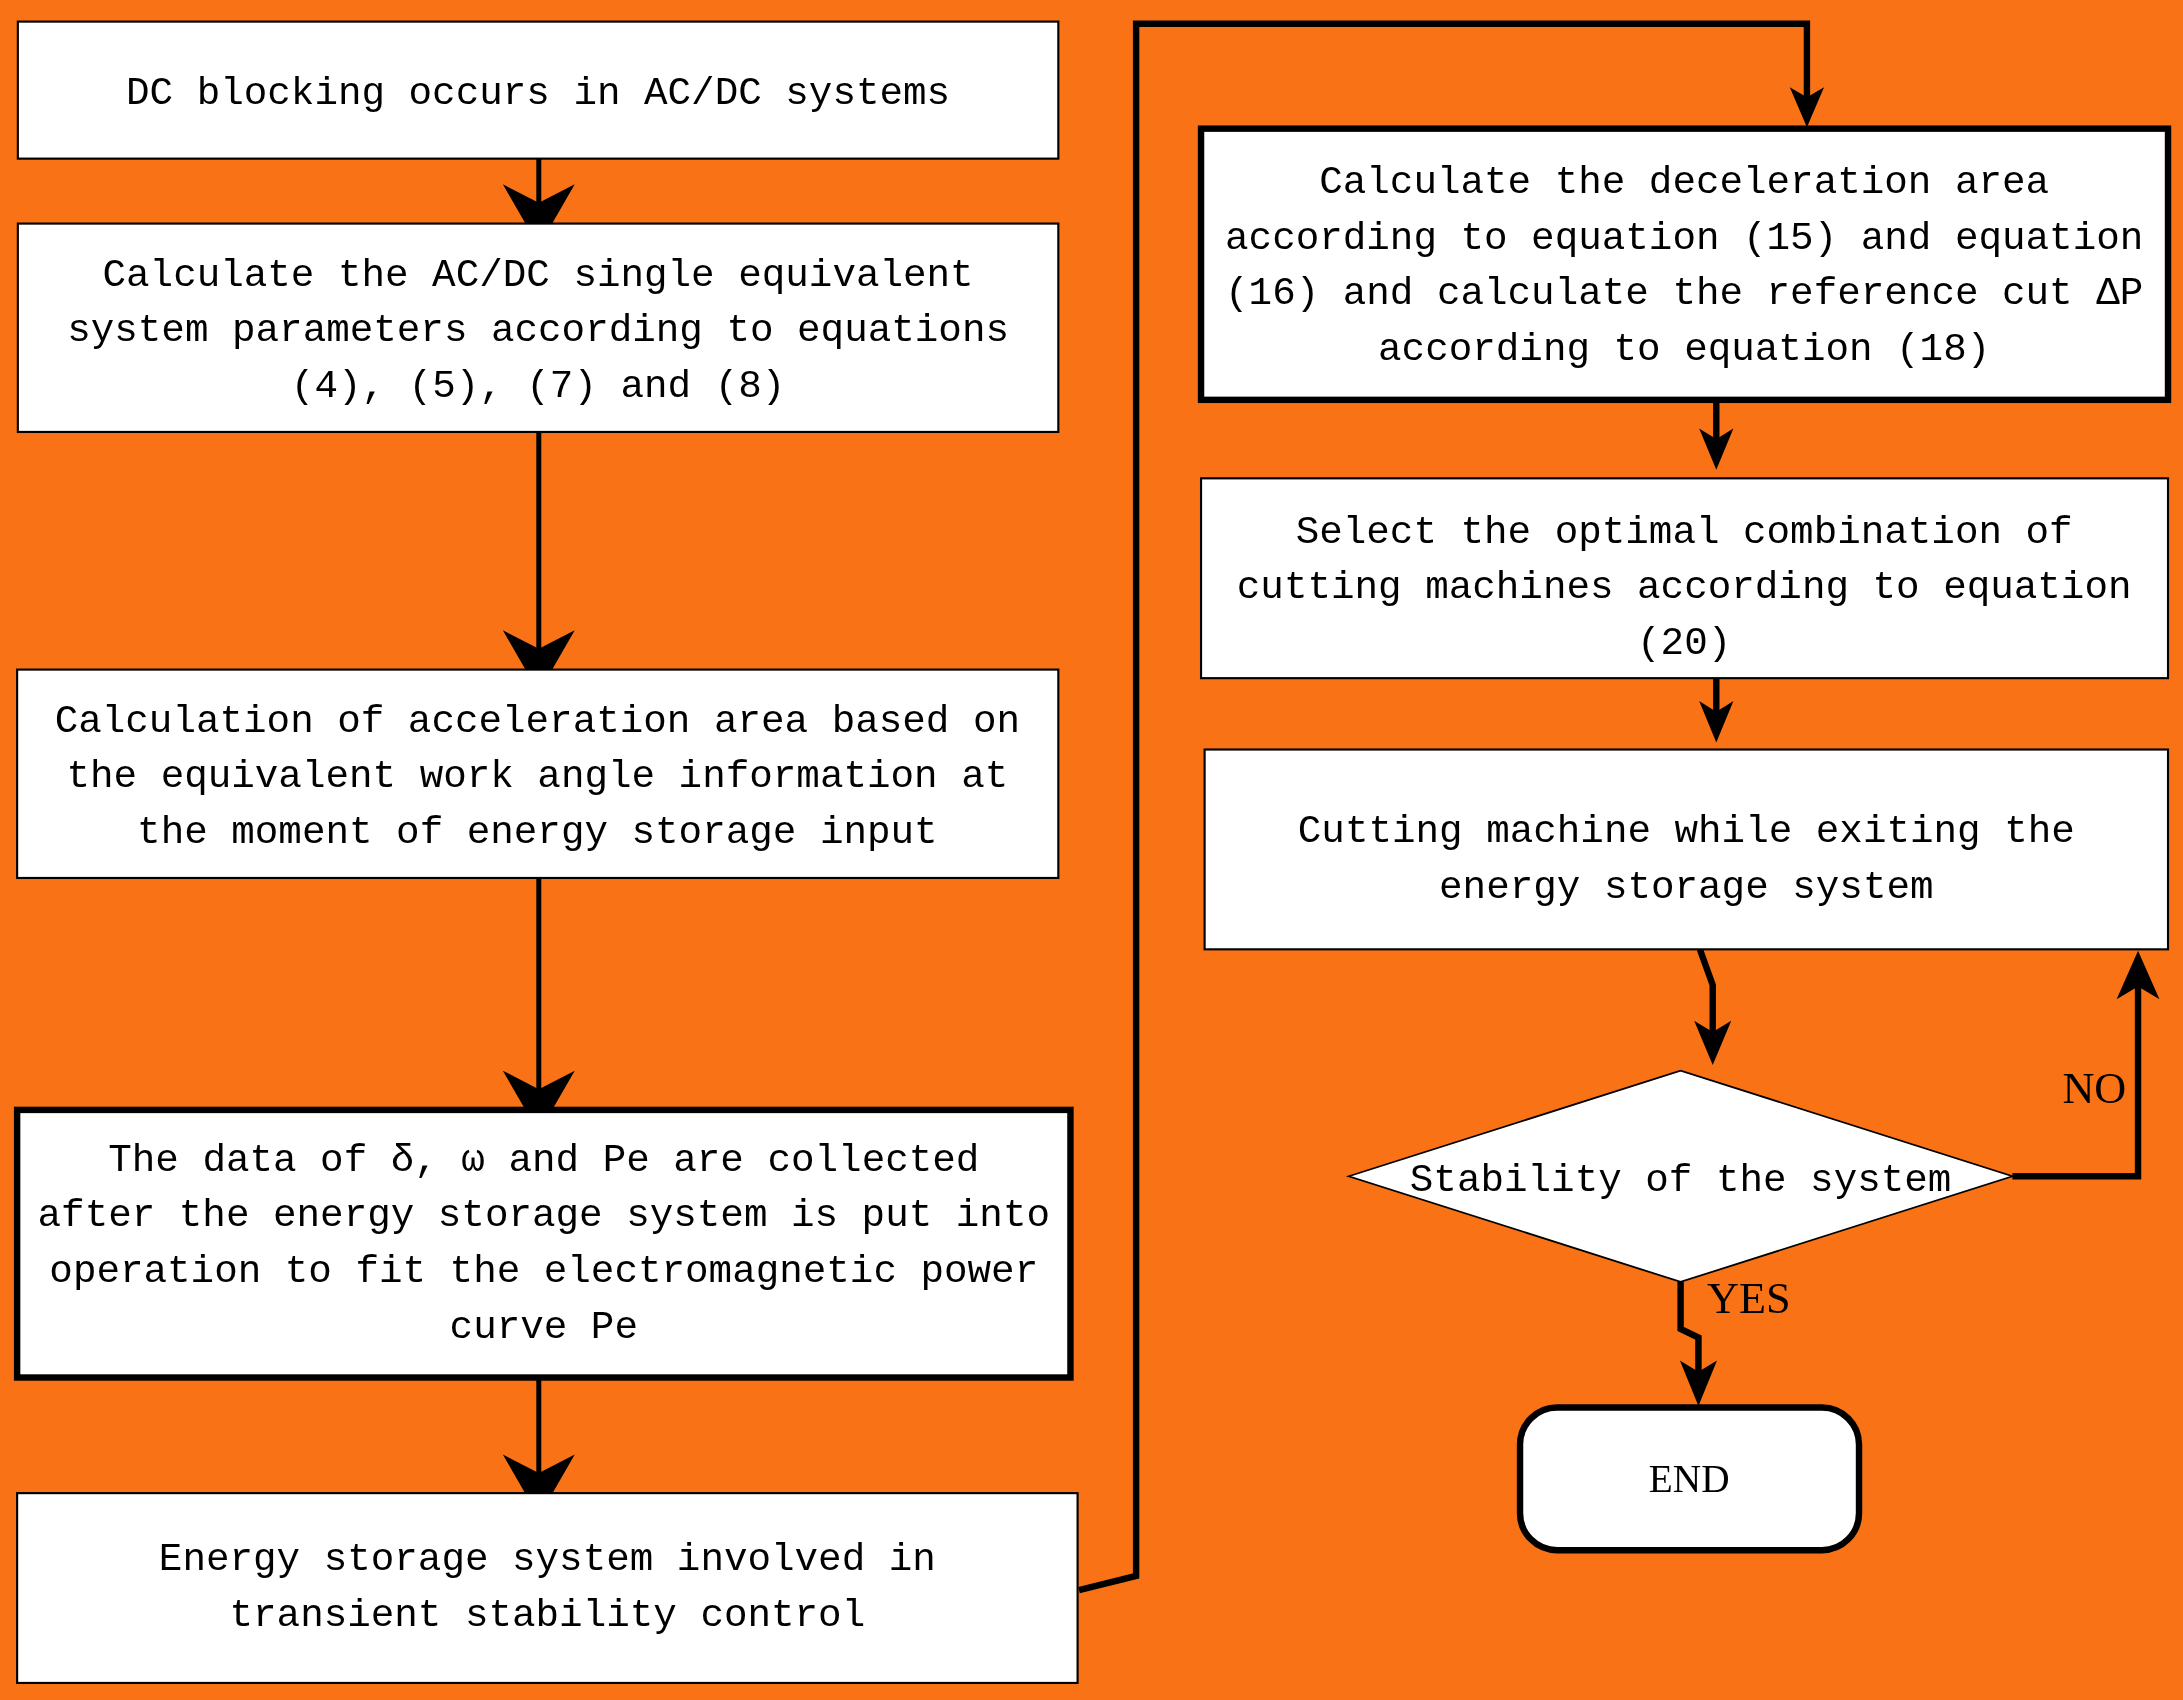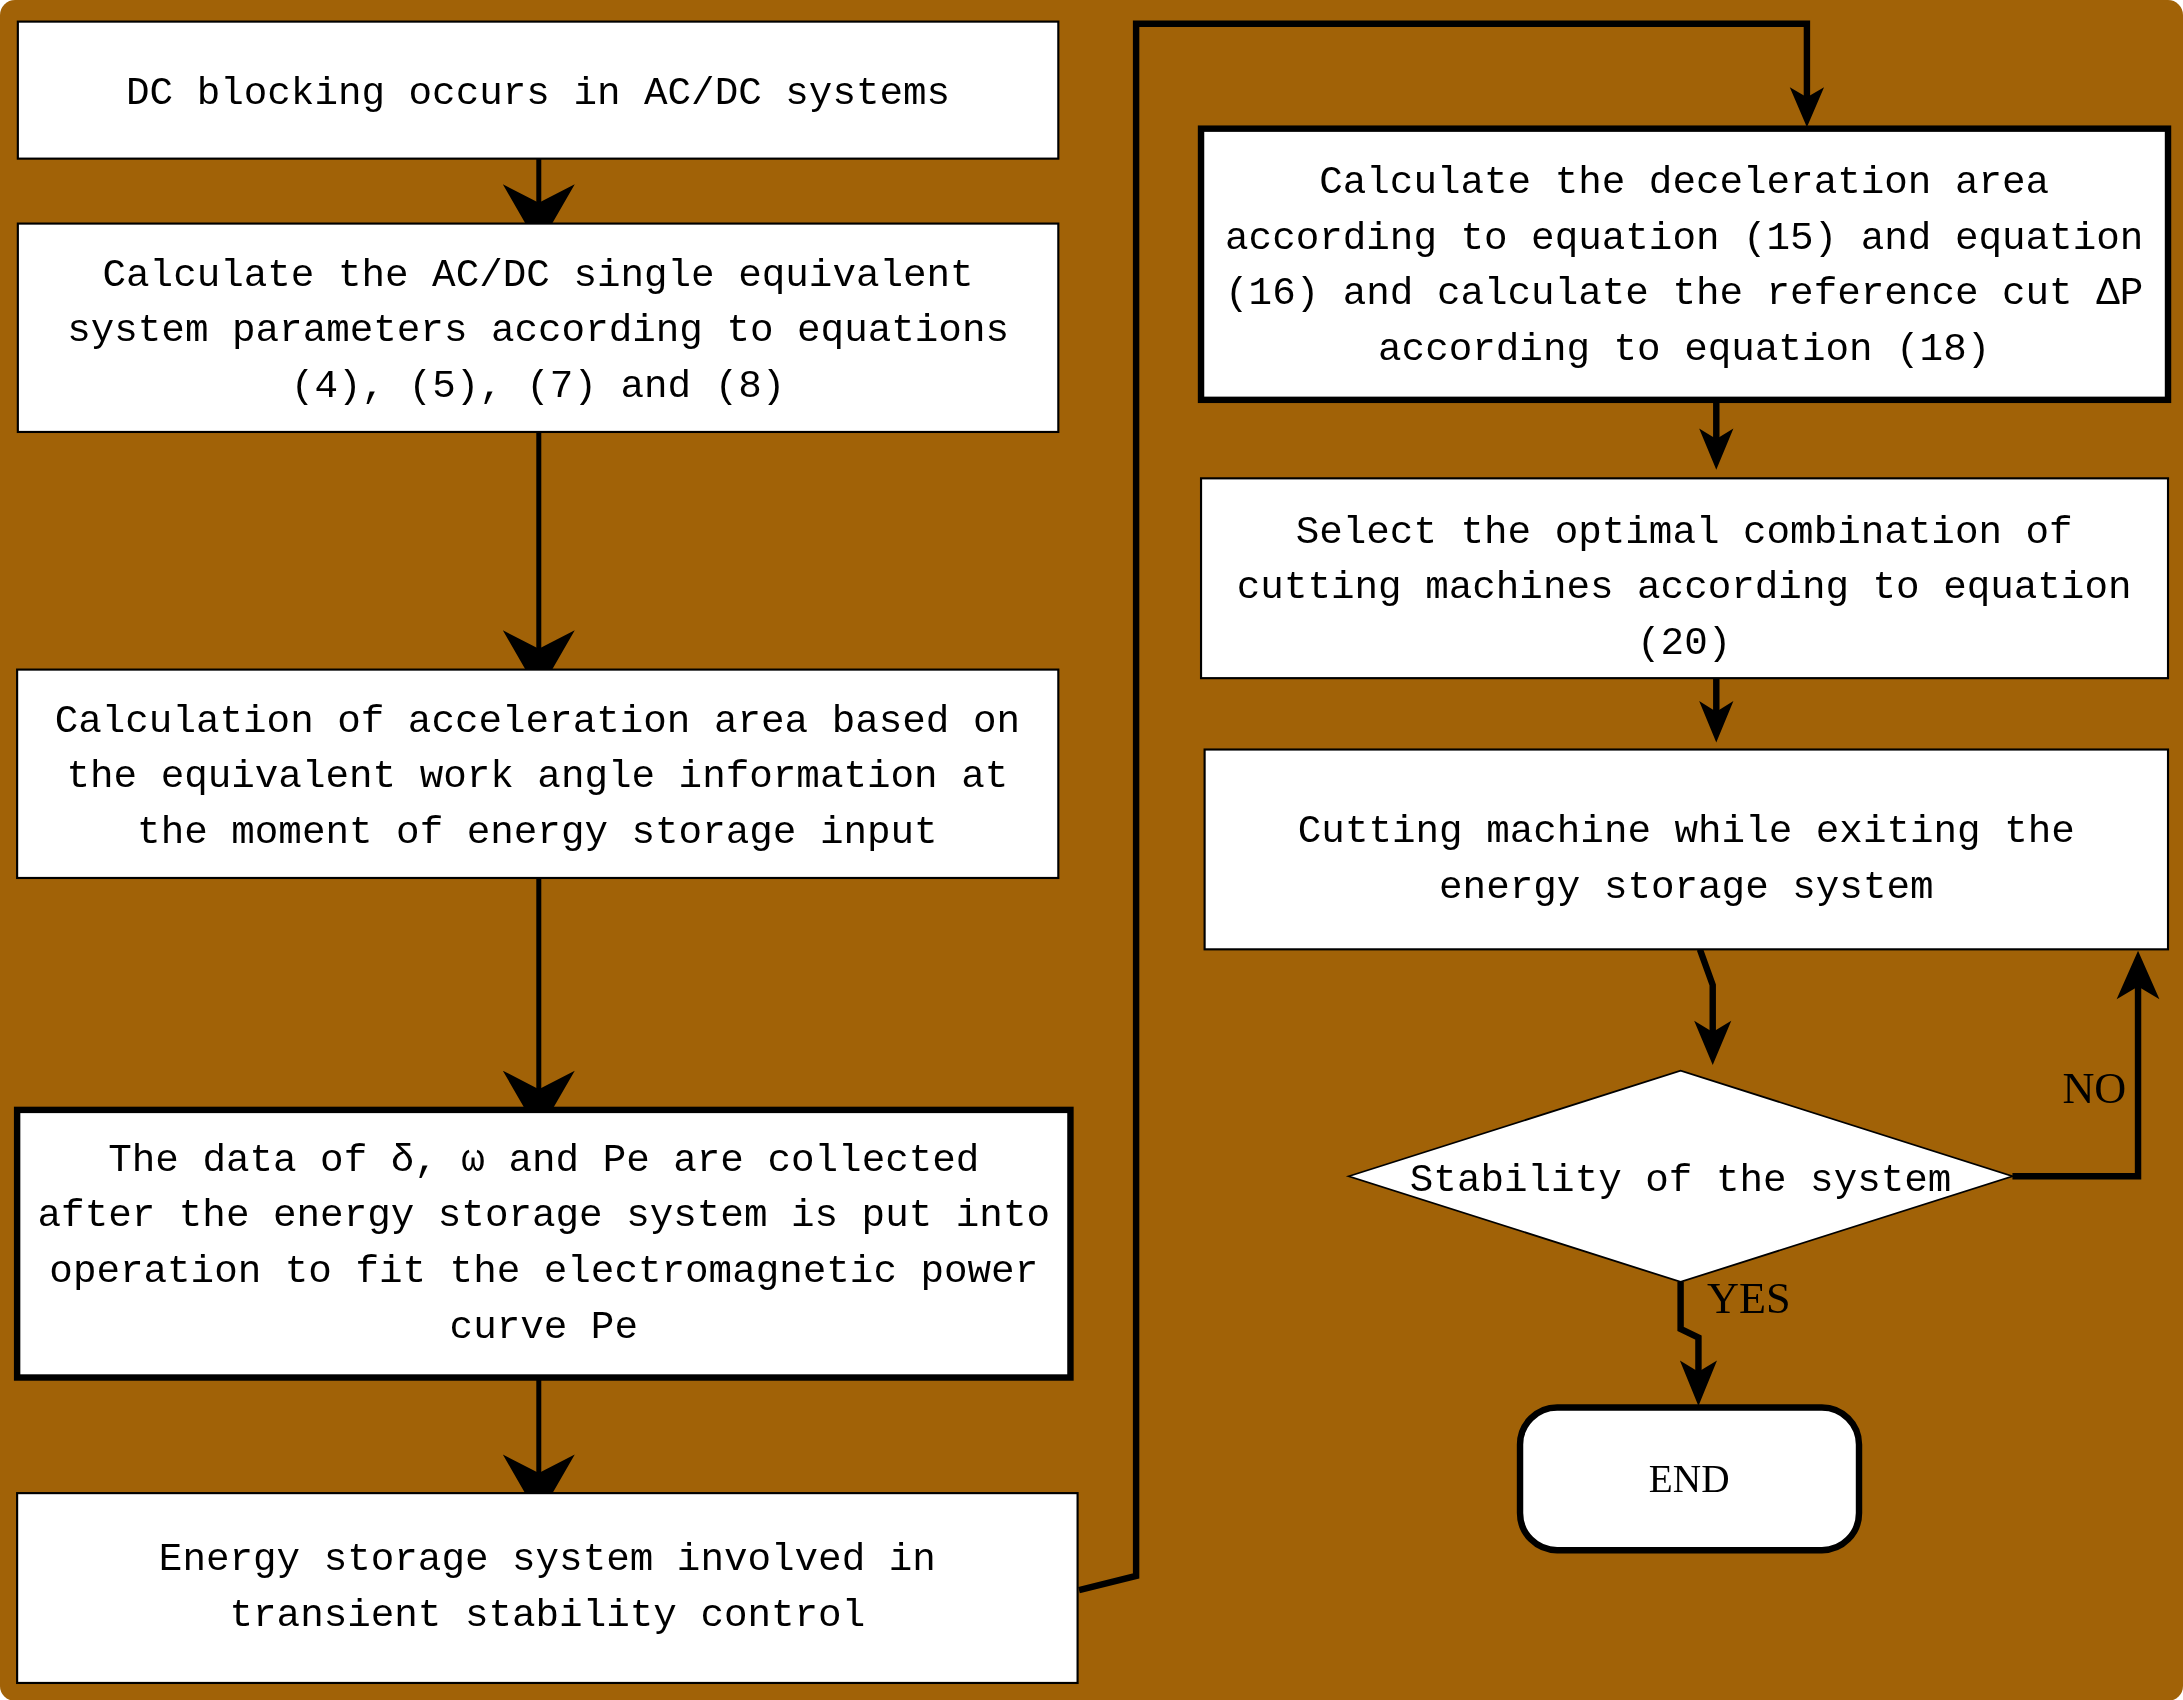--- a/index.html
+++ b/index.html
@@ -7,23 +7,22 @@
     padding: 0;
     background: #ffffff;
   }
   body {
     font-family: "Liberation Serif", "DejaVu Serif", serif;
   }
   #flowchart-root {
     position: relative;
     width: 2183px;
     height: 1701px;
-    background: #a16207;
+    background: #f97316;
     overflow: hidden;
-    border-radius: 15px;
   }
   svg.fc {
     position: absolute;
     top: 0;
     left: 0;
     width: 2183px;
     height: 1701px;
   }
   .node-rect {
     fill: #ffffff;

